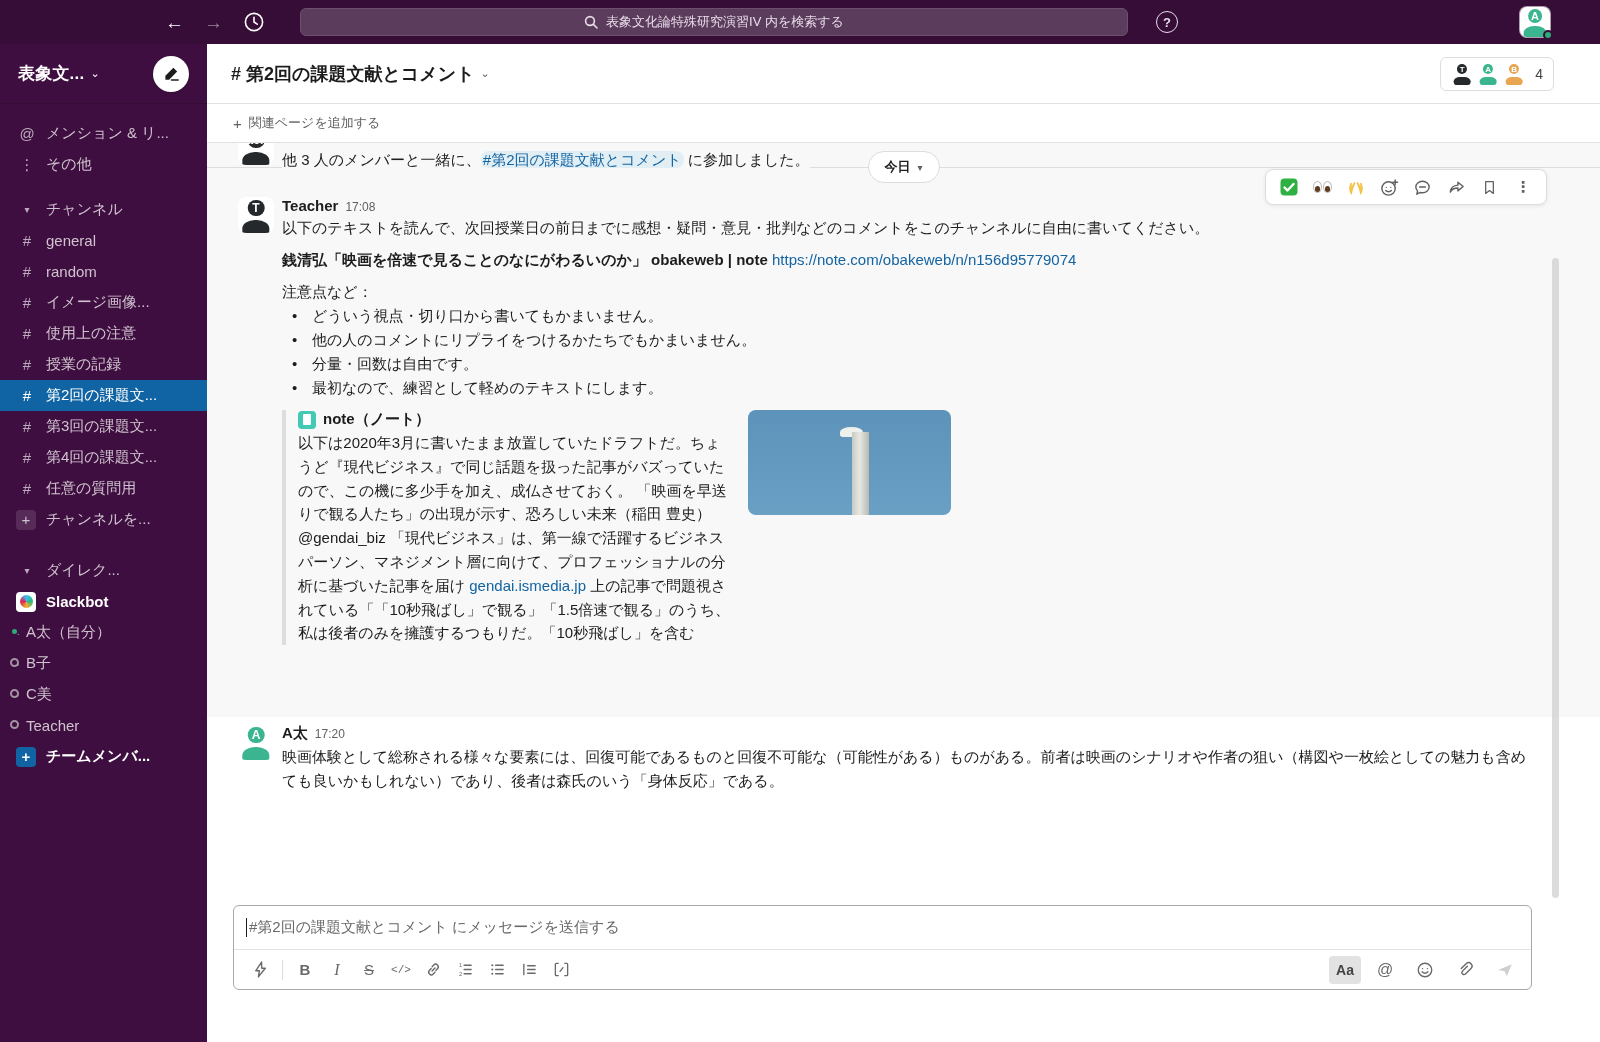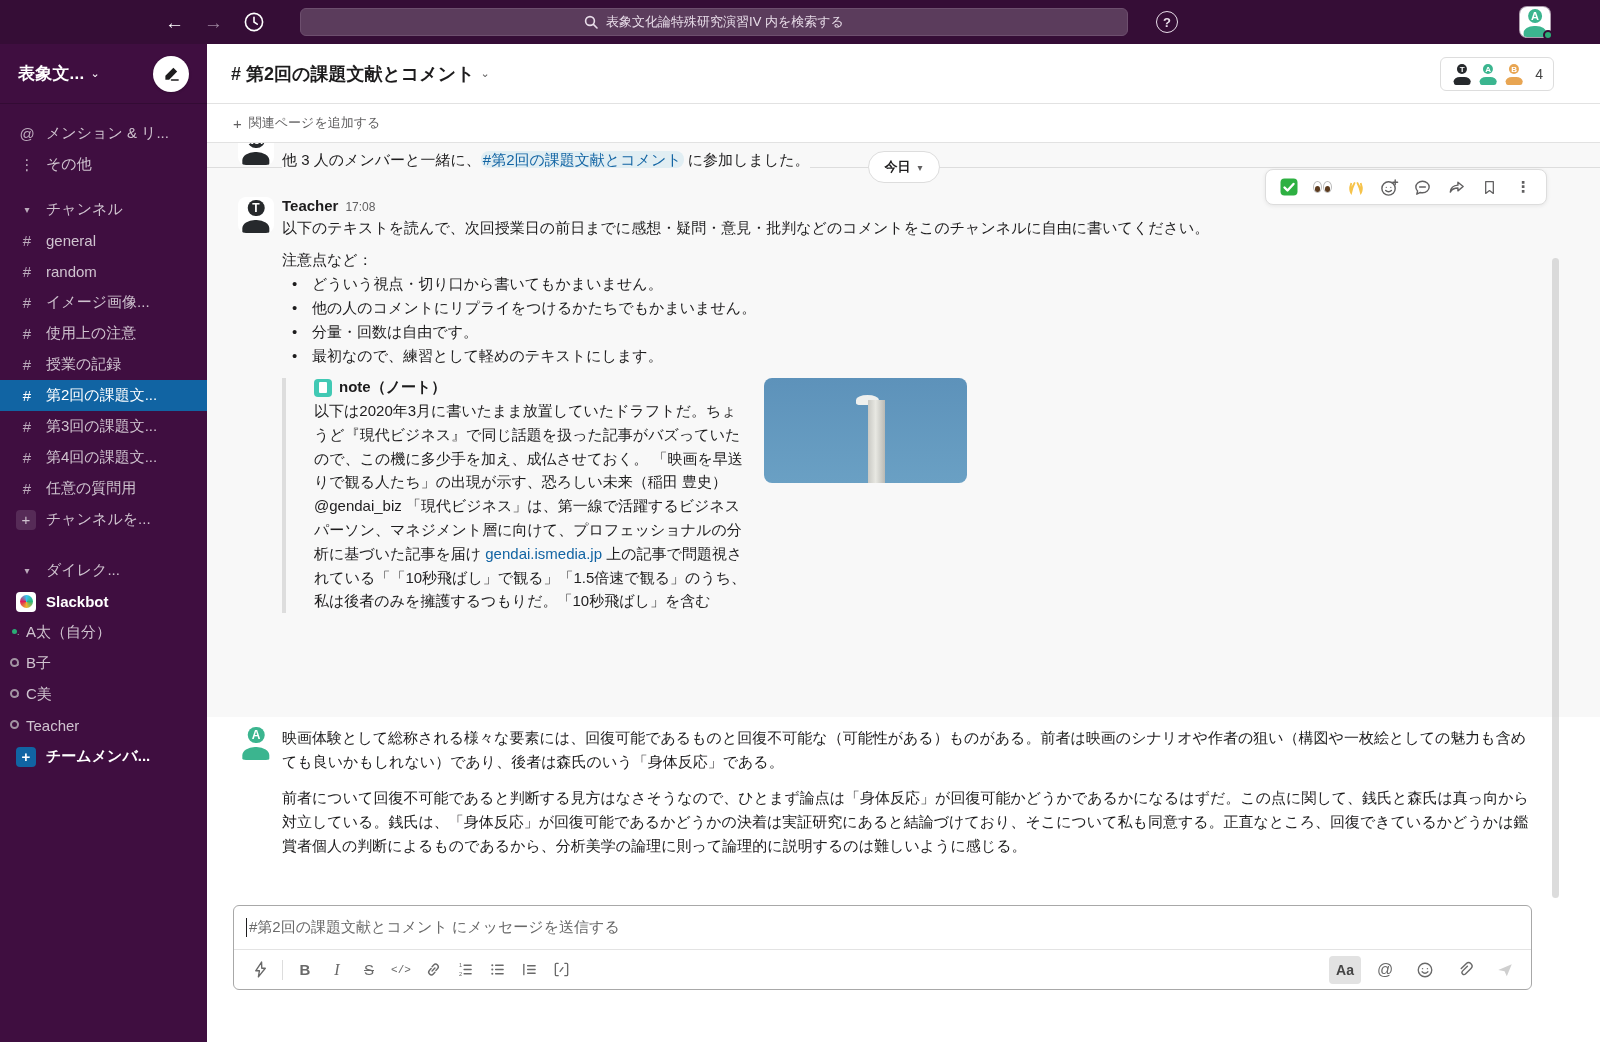--- a/index.html
+++ b/index.html
@@ -82,21 +82,21 @@
   .a-link { color:#1264a3; cursor:pointer; }
   .mrow { font-size:15px; line-height:24px; }
   .mt8 { margin-top:8px; } .mt12 { margin-top:12px; }
   .bullets { list-style:none; }
   .bullets li { position:relative; padding-left:30px; line-height:24px; font-size:15px; }
   .bullets li::before { content:"•"; position:absolute; left:10px; font-size:15px; }
   .datepill { position:absolute; top:8px; left:50%; transform:translateX(-50%); height:32px; background:#fff; border:1px solid #ddd; border-radius:18px; display:flex; align-items:center; padding:0 16px; gap:7px; font-size:13px; font-weight:700; cursor:pointer; z-index:3; }
   .datepill .dp-caret { font-size:10px; color:#616061; }
 
   
-  .attach { display:flex; border-left:4px solid #ddd; padding-left:28px; margin-top:10px; }
+  .attach { display:flex; border-left:4px solid #ddd; padding-left:12px; margin-top:10px; }
   .att-main { width:436px; flex:none; }
   .att-svc { display:flex; align-items:center; gap:7px; font-size:15px; font-weight:900; }
   .note-ic { width:18px; height:18px; border-radius:4px; background:#41c9b4; display:flex; align-items:center; justify-content:center; }
   .note-ic .pg { width:8px; height:11px; background:#fff; border-radius:1px; }
   .att-title { color:#1264a3; font-weight:900; font-size:15px; line-height:24px; margin-top:5px; cursor:pointer; }
   .att-body { font-size:15px; line-height:23.8px; margin-top:2px; color:#1d1c1d; }
   .att-thumb { width:203px; height:105px; border-radius:8px; margin-left:14px; flex:none; position:relative; overflow:hidden; background:linear-gradient(180deg,#5d92ba 0%,#6aa0c4 100%); cursor:pointer; }
   .chimney { position:absolute; left:51%; top:21%; width:17px; height:84%; background:linear-gradient(90deg,#c9c9c4,#e8e8e2 45%,#b9b9b4); }
   .chimney-cap { position:absolute; left:50%; top:16%; width:23px; height:10px; margin-left:-1px; border-radius:50% 50% 20% 20%; background:#eef0ee; transform:translateX(-9px); }
 
@@ -383,20 +383,23 @@
       <div class="msgblock" style="top:54px;">
         <div class="avcol">
             <div class="pav sz36 c-black">
               <div class="hd" style="font-size:12px;">T</div>
               <div class="bd"></div>
             </div>
           </div>
         <div class="mcontent">
           <div class="mname"><span>Teacher</span><span class="mtime">17:08</span></div>
           <div class="mtext">以下のテキストを読んで、次回授業日の前日までに感想・疑問・意見・批判などのコメントをこのチャンネルに自由に書いてください。</div>
+          <div class="mrow mt8">
+            <b>銭清弘「映画を倍速で見ることのなにがわるいのか」 obakeweb | note </b><span class="a-link">https://note.com/obakeweb/n/n156d95779074</span>
+          </div>
           <div class="mrow mt8">注意点など：</div>
           <ul class="bullets">
             <li>どういう視点・切り口から書いてもかまいません。</li>
             <li>他の人のコメントにリプライをつけるかたちでもかまいません。</li>
             <li>分量・回数は自由です。</li>
             <li>最初なので、練習として軽めのテキストにします。</li>
           </ul>
           <div class="attach">
             <div class="att-main">
               <div class="att-svc">
@@ -418,22 +421,22 @@
       </div>
 
       <div class="msgblock" style="top:581px;">
         <div class="avcol">
             <div class="pav sz36 c-green">
               <div class="hd" style="font-size:12px;">A</div>
               <div class="bd"></div>
             </div>
           </div>
         <div class="mcontent">
+          <div class="mname"><span>A太</span><span class="mtime">17:20</span></div>
           <div class="mtext">映画体験として総称される様々な要素には、回復可能であるものと回復不可能な（可能性がある）ものがある。前者は映画のシナリオや作者の狙い（構図や一枚絵としての魅力も含めても良いかもしれない）であり、後者は森氏のいう「身体反応」である。</div>
-          <div class="mtext mt12">前者について回復不可能であると判断する見方はなさそうなので、ひとまず論点は「身体反応」が回復可能かどうかであるかになるはずだ。この点に関して、銭氏と森氏は真っ向から対立している。銭氏は、「身体反応」が回復可能であるかどうかの決着は実証研究にあると結論づけており、そこについて私も同意する。正直なところ、回復できているかどうかは鑑賞者個人の判断によるものであるから、分析美学の論理に則って論理的に説明するのは難しいように感じる。</div>
         </div>
       </div>
     </div>
 
     <div class="composer">
       <div class="cmp-input">
         <span class="cursorbar"></span>
         <span>#第2回の課題文献とコメント にメッセージを送信する</span>
       </div>
       <div class="cmp-tools">

